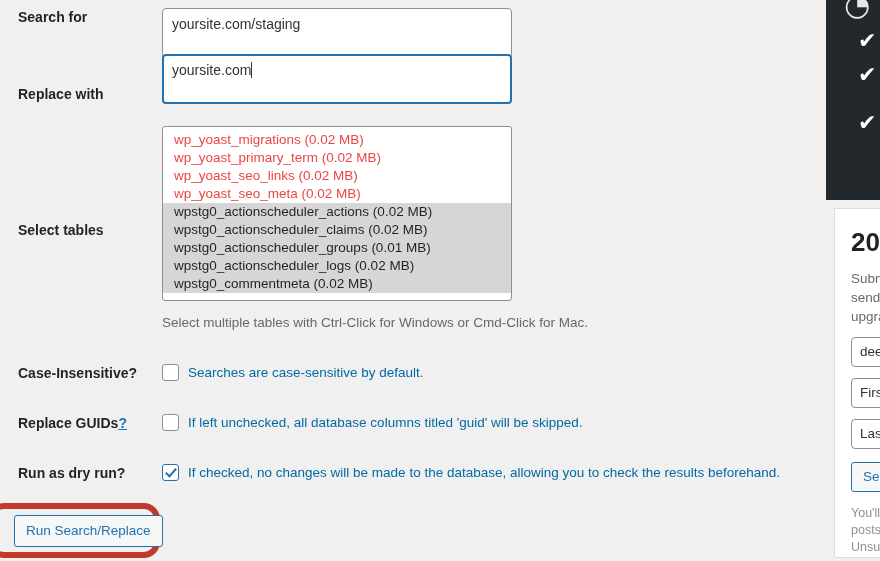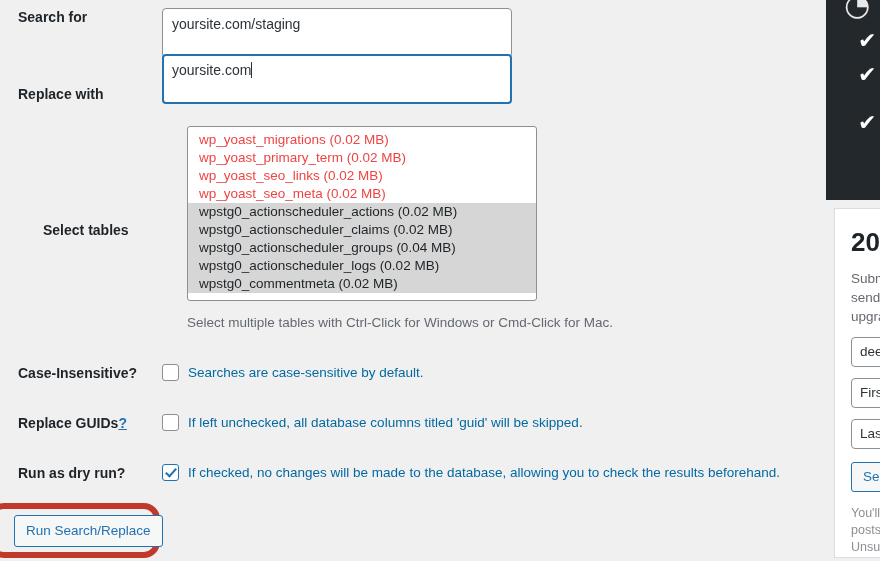--- a/index.html
+++ b/index.html
@@ -299,30 +299,30 @@
   <div class="form-row" style="top:54px;align-items:flex-end;">
     <div class="row-label">Replace with</div>
     <div class="row-field">
       <div class="text-input focused">
         <span>yoursite.com</span><span class="caret"></span>
       </div>
     </div>
   </div>
 
   <div class="form-row" style="top:126px;">
-    <div class="row-label" style="padding-top:95px;margin-left:25px;">Select tables</div>
+    <div class="row-label" style="padding-top:95px;">Select tables</div>
     <div class="row-field">
       <div class="select-box" id="select-tables-box">
           <div class="select-option">wp_yoast_migrations (0.02 MB)</div>
           <div class="select-option">wp_yoast_primary_term (0.02 MB)</div>
           <div class="select-option">wp_yoast_seo_links (0.02 MB)</div>
           <div class="select-option">wp_yoast_seo_meta (0.02 MB)</div>
           <div class="select-option selected">wpstg0_actionscheduler_actions (0.02 MB)</div>
           <div class="select-option selected">wpstg0_actionscheduler_claims (0.02 MB)</div>
-          <div class="select-option selected">wpstg0_actionscheduler_groups (0.04 MB)</div>
+          <div class="select-option selected">wpstg0_actionscheduler_groups (0.01 MB)</div>
           <div class="select-option selected">wpstg0_actionscheduler_logs (0.02 MB)</div>
           <div class="select-option selected">wpstg0_commentmeta (0.02 MB)</div>
         </div>
       <div class="help-text" style="margin-top:13px;">Select multiple tables with Ctrl-Click for Windows or Cmd-Click for Mac.</div>
     </div>
   </div>
 
   <div class="form-row" style="top:364px;">
     <div class="row-label">Case-Insensitive?</div>
     <div class="row-field">

